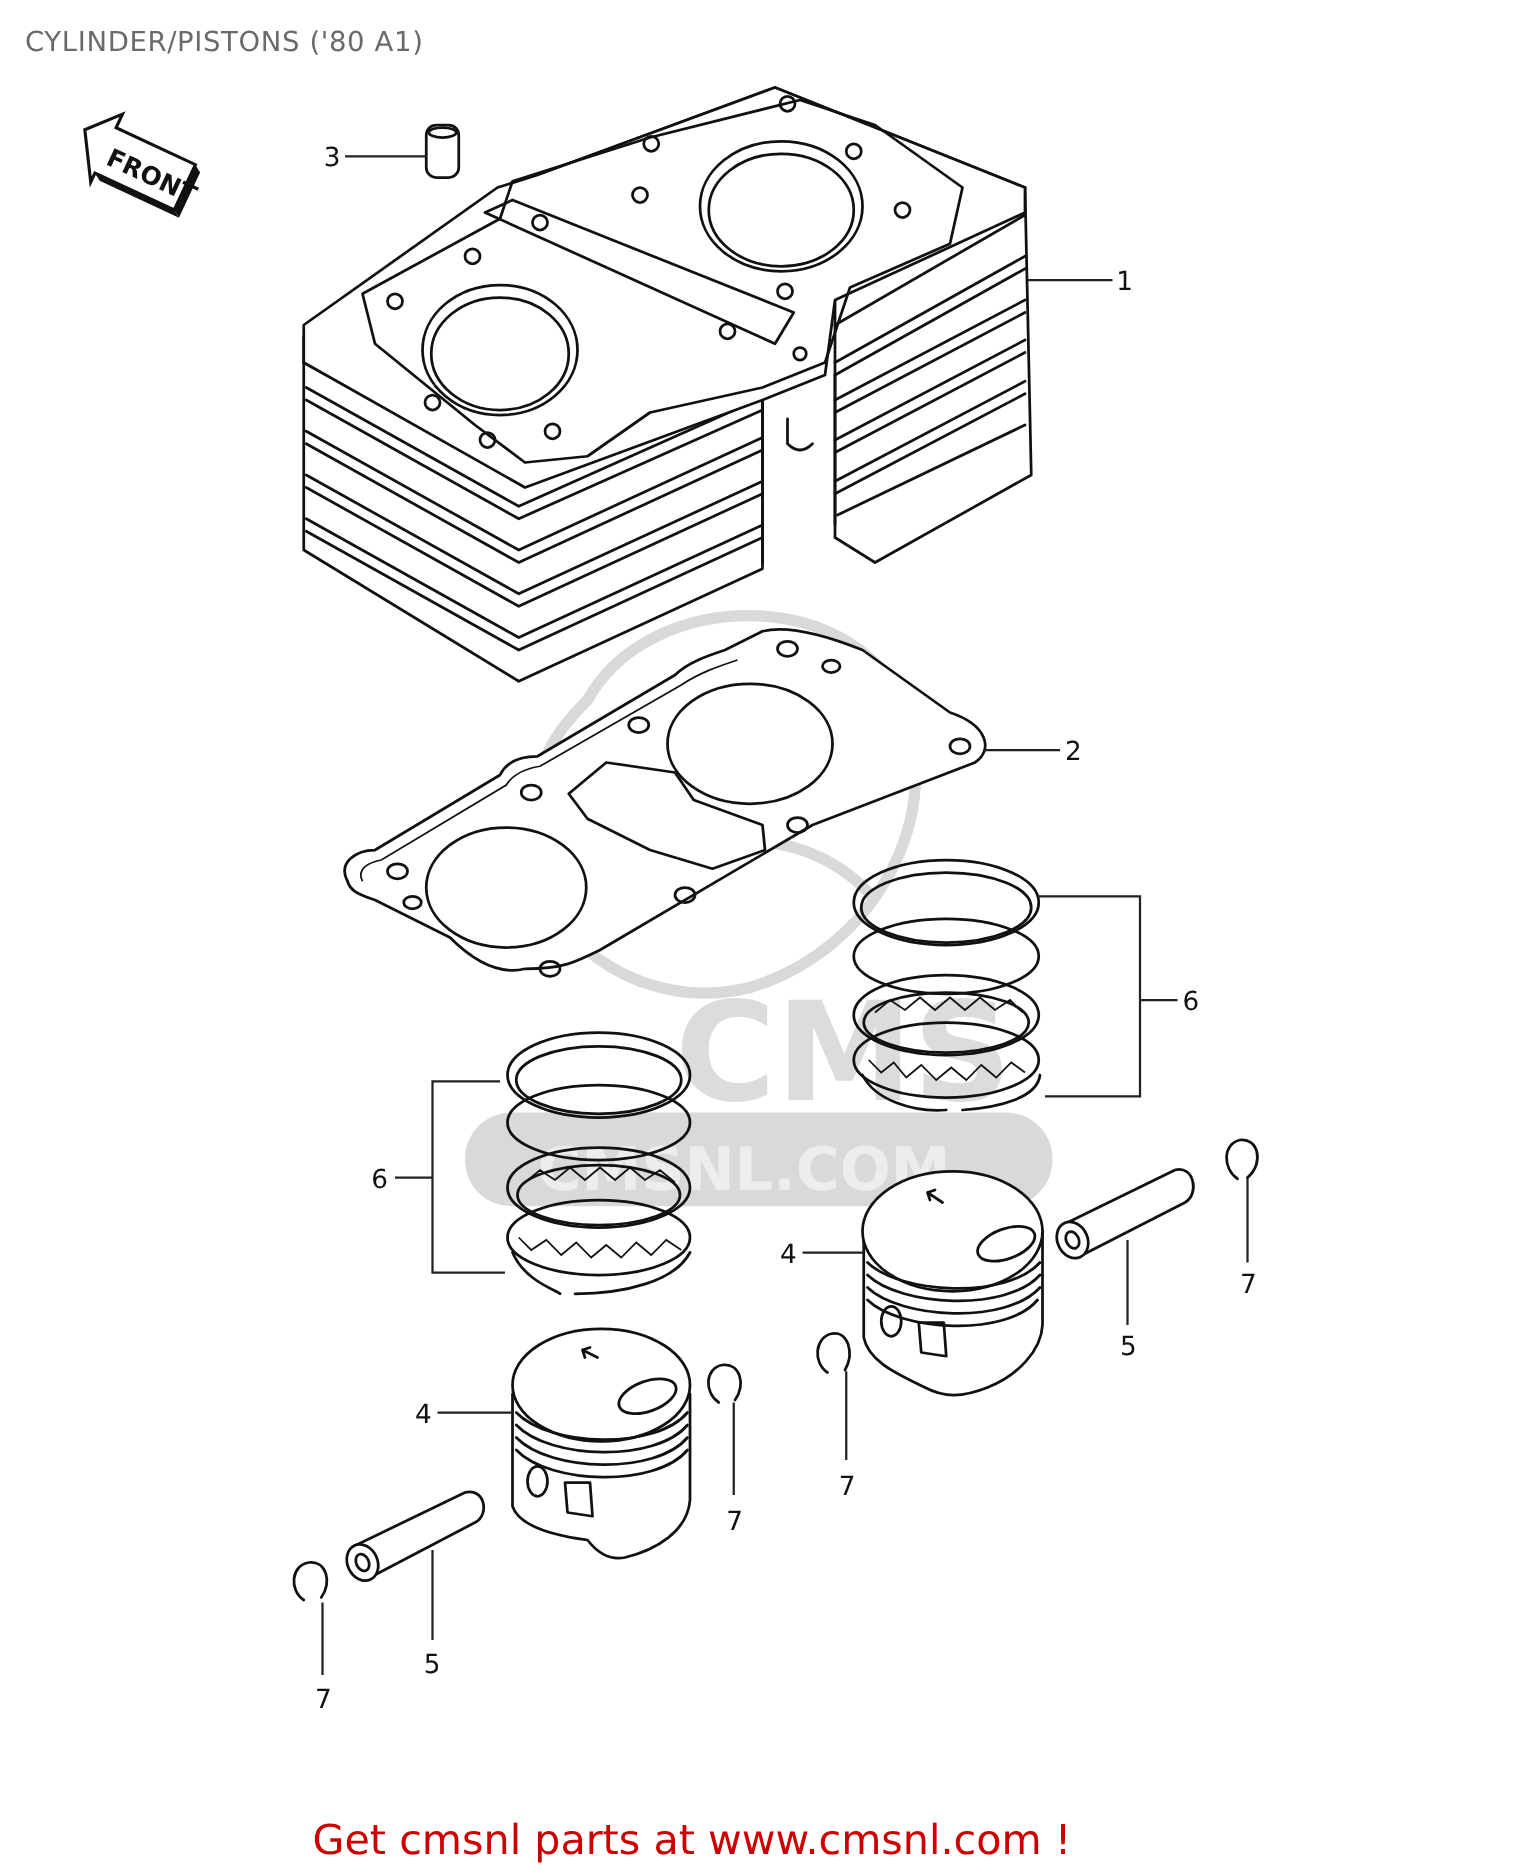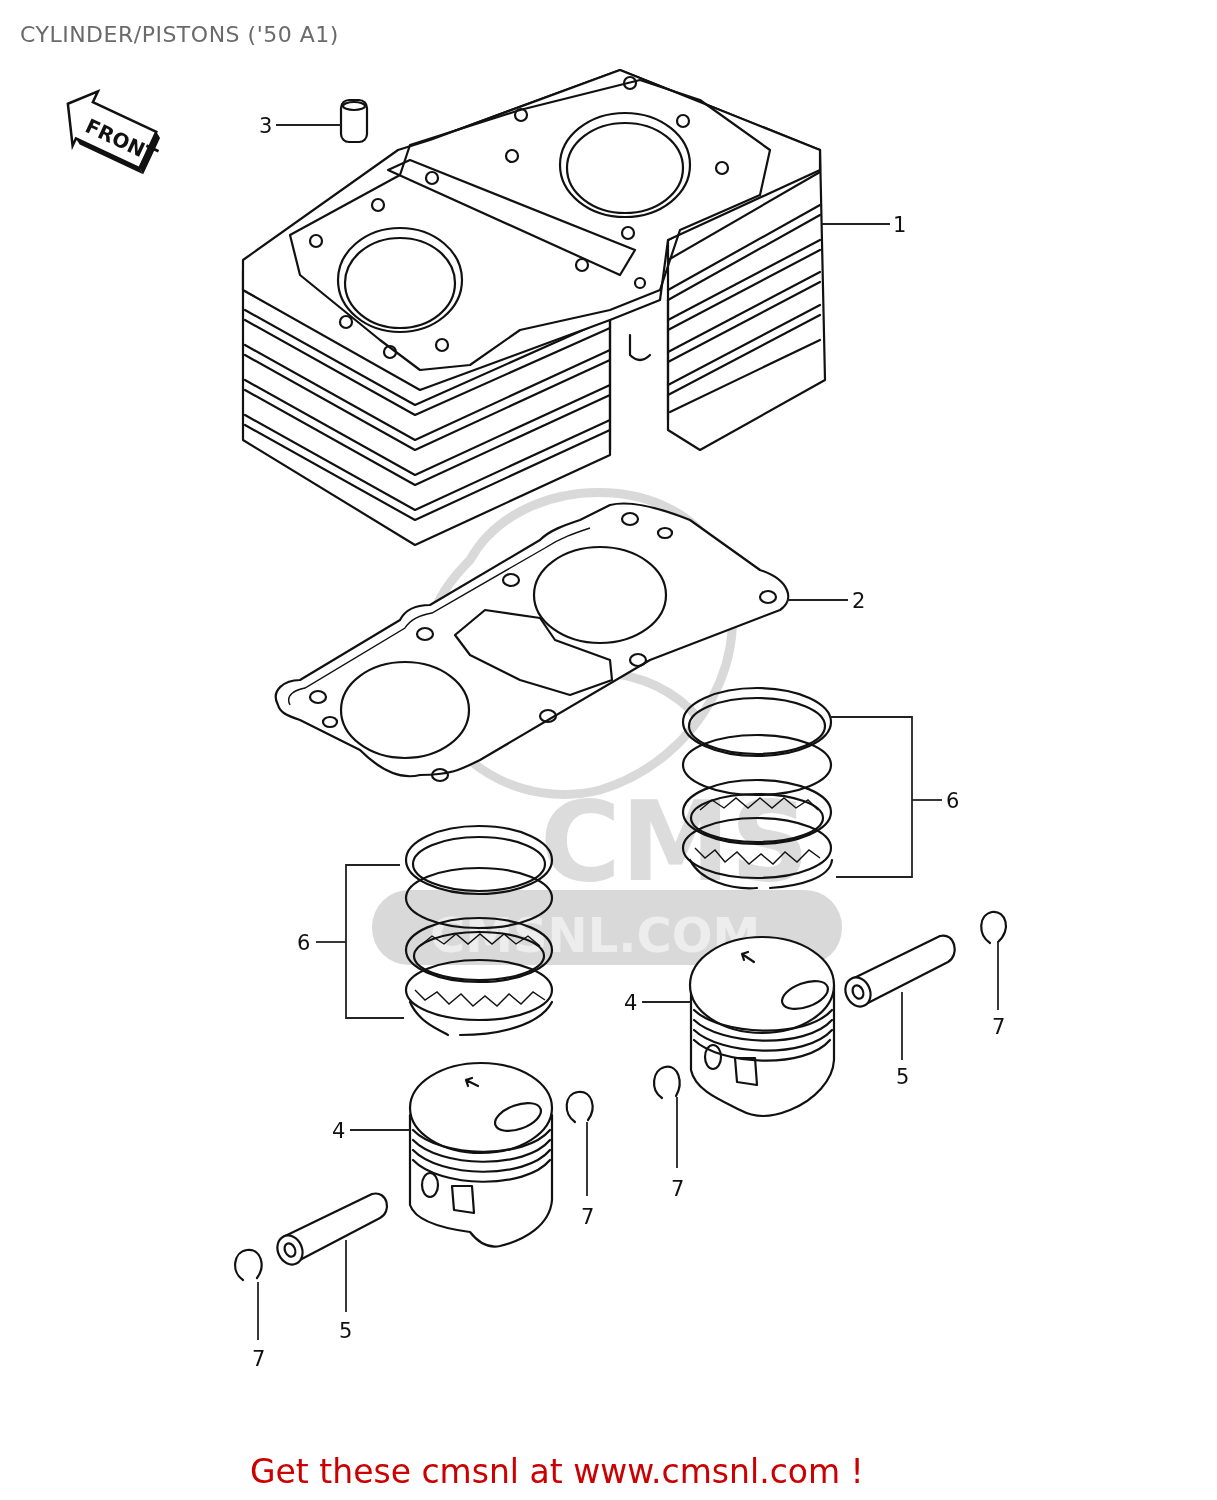--- a/index.html
+++ b/index.html
@@ -12,21 +12,21 @@
   .thin { stroke:#111; stroke-width:1.4; fill:none; }
   .lead { stroke:#222; stroke-width:1.8; fill:none; }
   .callout { font-family:"DejaVu Sans", sans-serif; font-size:21px; fill:#111; }
   .wm { fill:#d9d9d9; }
   .wmstroke { stroke:#d9d9d9; stroke-width:9; fill:none; }
   .wmtext { font-family:"DejaVu Sans", sans-serif; font-weight:bold; fill:#ededed; }
 </style>
 </head>
 <body>
 
-<div id="title">CYLINDER/PISTONS ('50 A1)</div>
+<div id="title">CYLINDER/PISTONS ('80 A1)</div>
 
 <svg id="diagram" width="1217" height="1500" viewBox="0 0 1217 1500">
 
   <g>
     <rect class="wm" x="372" y="890" width="470" height="75" rx="37" fill="#dedede"></rect>
     <text class="wmtext" x="430" y="952" font-size="48" fill="#f0f0f0">CMSNL.COM</text>
     <path class="wmstroke" d="M470 560 C 520 470, 680 470, 720 560 C 760 650, 700 760, 600 790 C 520 810, 440 760, 430 690 C 420 620, 440 590, 470 560 Z"></path>
     <circle class="wmstroke" cx="585" cy="590" r="40"></circle>
     <path class="wmstroke" d="M500 700 C 560 660, 650 660, 700 720"></path>
     <text x="540" y="880" font-size="110" font-weight="bold" fill="#dcdcdc" font-family="DejaVu Sans, sans-serif">CMS</text>
@@ -211,13 +211,13 @@
   <line class="lead" x1="587" y1="1122" x2="587" y2="1196"></line>
   <text class="callout" x="581" y="1224">7</text>
 
   <g>
     <path class="ln" d="M243 1280 C 231 1272, 233 1252, 247 1250 C 261 1248, 266 1266, 257 1278" stroke-width="3"></path>
   </g>
   <line class="lead" x1="258" y1="1282" x2="258" y2="1340"></line>
   <text class="callout" x="252" y="1366">7</text>
 </svg>
 
-<div id="footer">Get these cmsnl at www.cmsnl.com !</div>
+<div id="footer">Get cmsnl parts at www.cmsnl.com !</div>
 
 </body></html>

